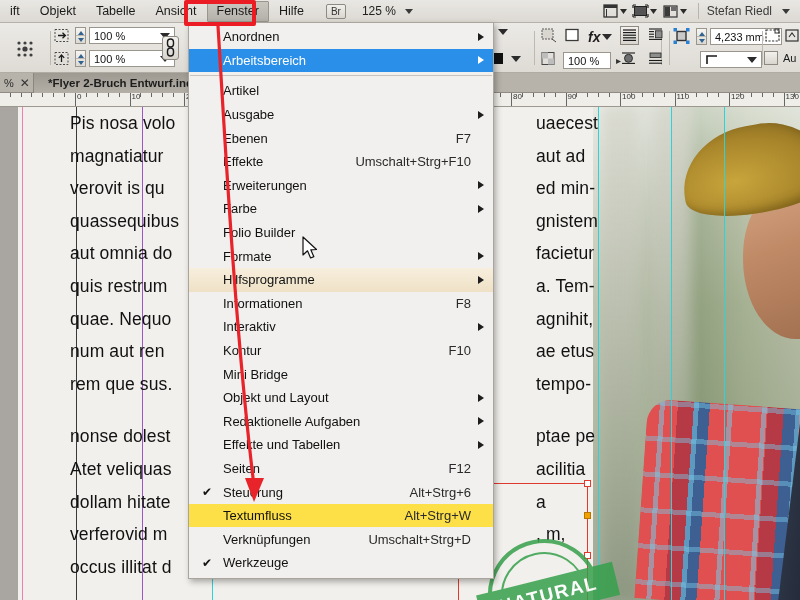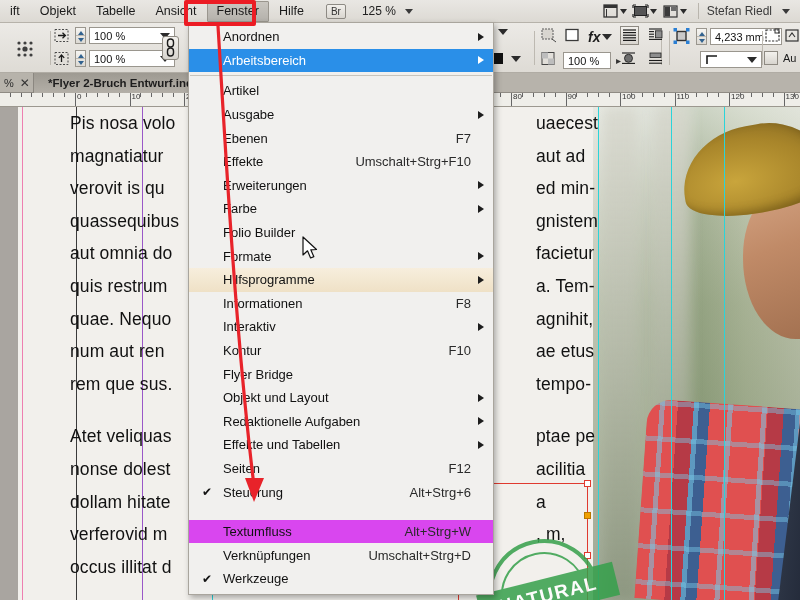--- a/index.html
+++ b/index.html
@@ -207,21 +207,21 @@
   .mrow .acc { margin-left: auto; font-size: 13px; color: #2a2a2a; padding-right: 12px; }
   .mrow .arrow {
     position: absolute; right: 9px; top: 50%; margin-top: -4px;
     width: 0; height: 0; border-top: 4px solid transparent;
     border-bottom: 4px solid transparent; border-left: 6px solid #1d1d1d;
   }
   .mrow .chk { position: absolute; left: 13px; font-size: 12px; color: #111; }
   .mrow.sel-blue { background: #2a8fe8; color: #fff; }
   .mrow.sel-blue .arrow { border-left-color: #fff; }
   .mrow.sel-tan { background: linear-gradient(#f7eedd,#efe1c6); }
-  .mrow.sel-pink { background: #d946ef; margin-top: 16px; }
+  .mrow.sel-pink { background: #fde047; }
   .msep { height: 1px; background: #c8c4bc; margin: 3px 1px; }
 
   
   .redbox {
     position: absolute; border: 4px solid #ec1c24; border-radius: 2px; z-index: 60;
   }
   .arrow-svg { position: absolute; left: 0; top: 0; z-index: 55; pointer-events: none; }
   .cursor { position: absolute; z-index: 70; }
 </style>
 </head>
@@ -620,22 +620,22 @@
           <div class="tline">Pis nosa volo</div>
           <div class="tline">magnatiatur</div>
           <div class="tline">verovit is qu</div>
           <div class="tline">quassequibus</div>
           <div class="tline">aut omnia do</div>
           <div class="tline">quis restrum</div>
           <div class="tline">quae. Nequo</div>
           <div class="tline">num aut ren</div>
           <div class="tline">rem que sus.</div>
           <div class="tgap"></div>
+          <div class="tline">nonse dolest</div>
           <div class="tline">Atet veliquas</div>
-          <div class="tline">nonse dolest</div>
           <div class="tline">dollam hitate</div>
           <div class="tline">verferovid m</div>
           <div class="tline">occus illitat d</div>
         </div>
 
       <div class="textcol col-right" id="col-right">
           <div class="tline">uaecest</div>
           <div class="tline">aut ad</div>
           <div class="tline">ed min-</div>
           <div class="tline">gnistem</div>
@@ -719,21 +719,21 @@
       </div>
       <div class="mrow">
         <span class="lbl">Interaktiv</span>
         <span class="arrow"></span>
       </div>
       <div class="mrow">
         <span class="lbl">Kontur</span>
         <span class="acc">F10</span>
       </div>
       <div class="mrow">
-        <span class="lbl">Flyer Bridge</span>
+        <span class="lbl">Mini Bridge</span>
       </div>
       <div class="mrow">
         <span class="lbl">Objekt und Layout</span>
         <span class="arrow"></span>
       </div>
       <div class="mrow">
         <span class="lbl">Redaktionelle Aufgaben</span>
         <span class="arrow"></span>
       </div>
       <div class="mrow">

